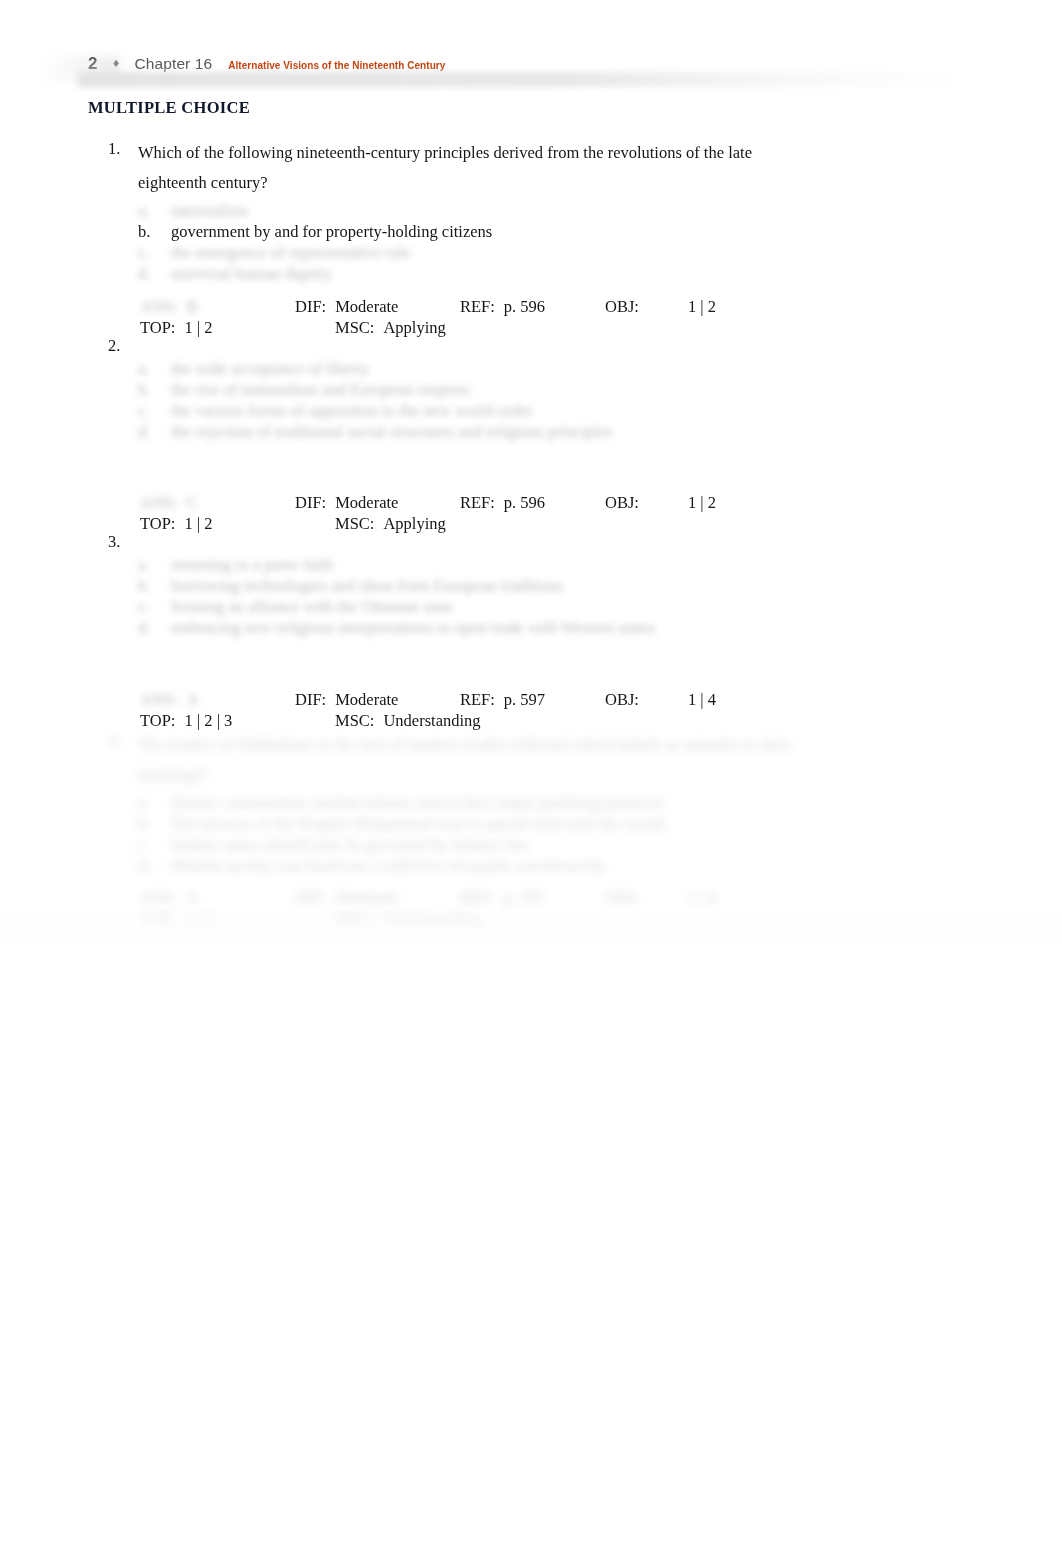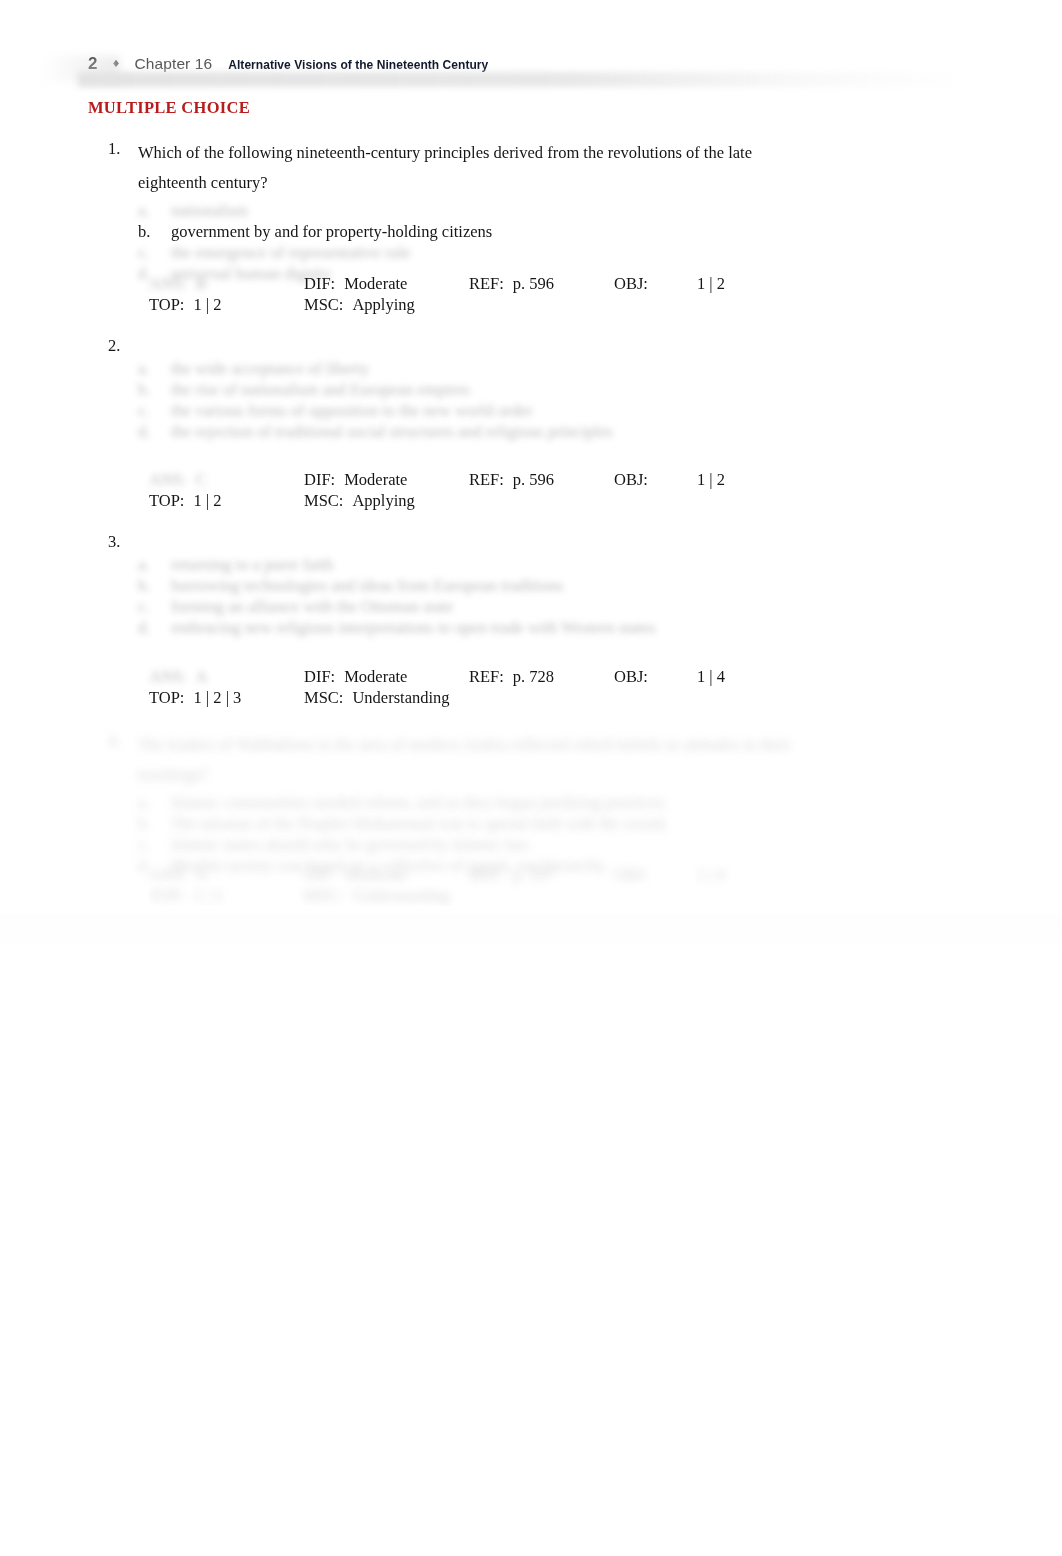--- a/index.html
+++ b/index.html
@@ -51,22 +51,22 @@
   }
   .rh-chapter {
     font-family: "Liberation Sans", "DejaVu Sans", sans-serif;
     font-size: 15.5px;
     color: #575757;
     letter-spacing: 0.1px;
   }
   .rh-title {
     font-family: "Liberation Sans", "DejaVu Sans", sans-serif;
     font-weight: bold;
-    font-size: 12px;
-    color: #0f172a;
+    font-size: 10px;
+    color: #c2410c;
     margin-left: 16px;
     letter-spacing: 0.05px;
   }
   
   .header-smudge {
     position: absolute;
     left: 78px;
     top: 72px;
     width: 890px;
     height: 15px;
@@ -91,21 +91,21 @@
 
   
   .section-heading {
     position: absolute;
     left: 88px;
     top: 98px;
     font-family: "Liberation Serif", "DejaVu Serif", serif;
     font-weight: bold;
     font-size: 16.5px;
     letter-spacing: 0.3px;
-    color: #b91c1c;
+    color: #0f172a;
   }
 
   
   .question {
     position: absolute;
     left: 108px;
     width: 800px;
   }
   .q-head {
     display: flex;
@@ -153,24 +153,25 @@
   .blurred-heavy {
     color: #d2d2d2;
     filter: blur(4.2px);
     opacity: 0.85;
     user-select: none;
   }
 
   
   .meta {
     position: absolute;
-    left: 149px;
+    left: 140px;
     width: 780px;
     font-size: 16.5px;
     line-height: 21px;
+    margin-top: 23px;
   }
   .meta-row {
     display: flex;
     align-items: baseline;
     height: 21px;
   }
   .meta-cell {
     display: flex;
     align-items: baseline;
     white-space: nowrap;
@@ -178,20 +179,21 @@
   .c-ans  { width: 155px; flex: 0 0 155px; }
   .c-dif  { width: 165px; flex: 0 0 165px; }
   .c-ref  { width: 145px; flex: 0 0 145px; }
   .c-obj  { width: 160px; flex: 0 0 160px; gap: 40px; }
   .meta-label {
     margin-right: 9px;
   }
   
   .meta-row.clipped {
     overflow: hidden;
+    gap: 40px;
   }
 
   .fade-bottom {
     position: absolute;
     left: 0;
     top: 915px;
     width: 1062px;
     height: 40px;
     background: linear-gradient(to bottom, rgba(252,252,252,0.6), rgba(255,255,255,0));
     pointer-events: none;
@@ -353,21 +355,21 @@
       <span class="meta-cell c-ans">
         <span class="meta-label blurred">ANS:</span>
         <span class="blurred">A</span>
       </span>
       <span class="meta-cell c-dif">
         <span class="meta-label">DIF:</span>
         <span>Moderate</span>
       </span>
       <span class="meta-cell c-ref">
         <span class="meta-label">REF:</span>
-        <span>p.  728</span>
+        <span>p.  597</span>
       </span>
       <span class="meta-cell c-obj">
         <span class="meta-label">OBJ:</span>
         <span>1 | 4</span>
       </span>
     </div>
     <div class="meta-row clipped">
       <span class="meta-cell c-ans">
         <span class="meta-label">TOP:</span>
         <span>1 | 2 | 3</span>

